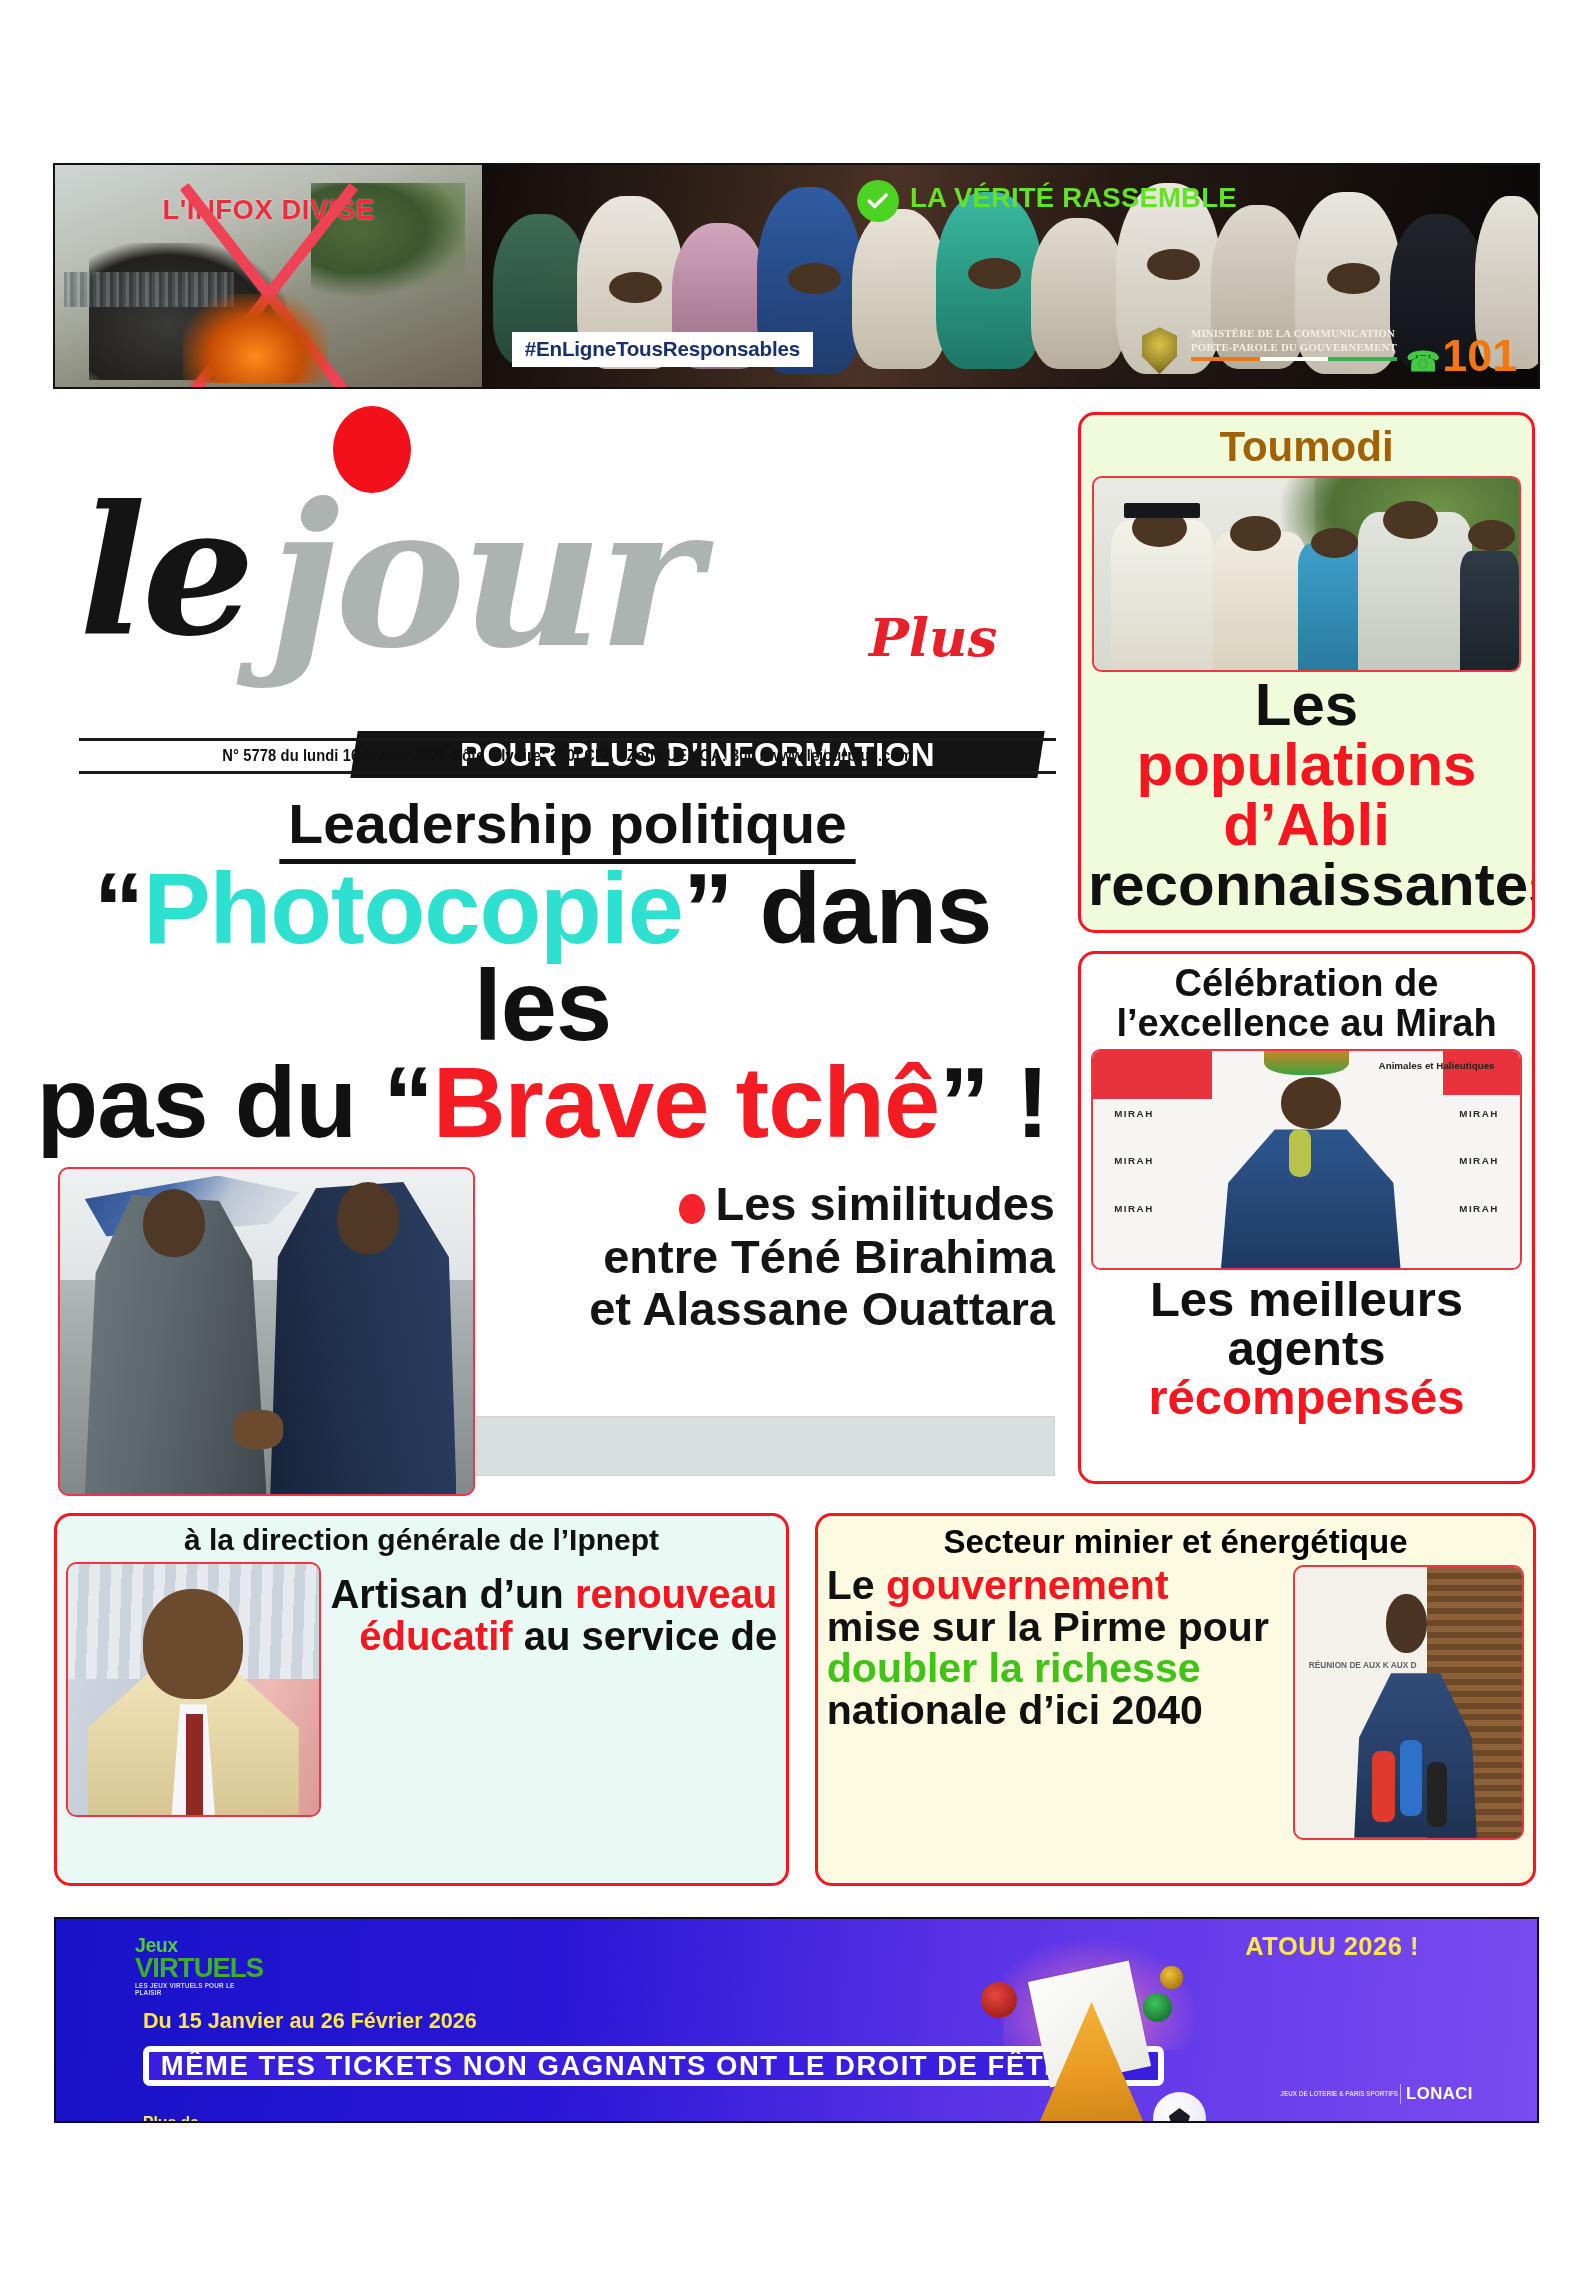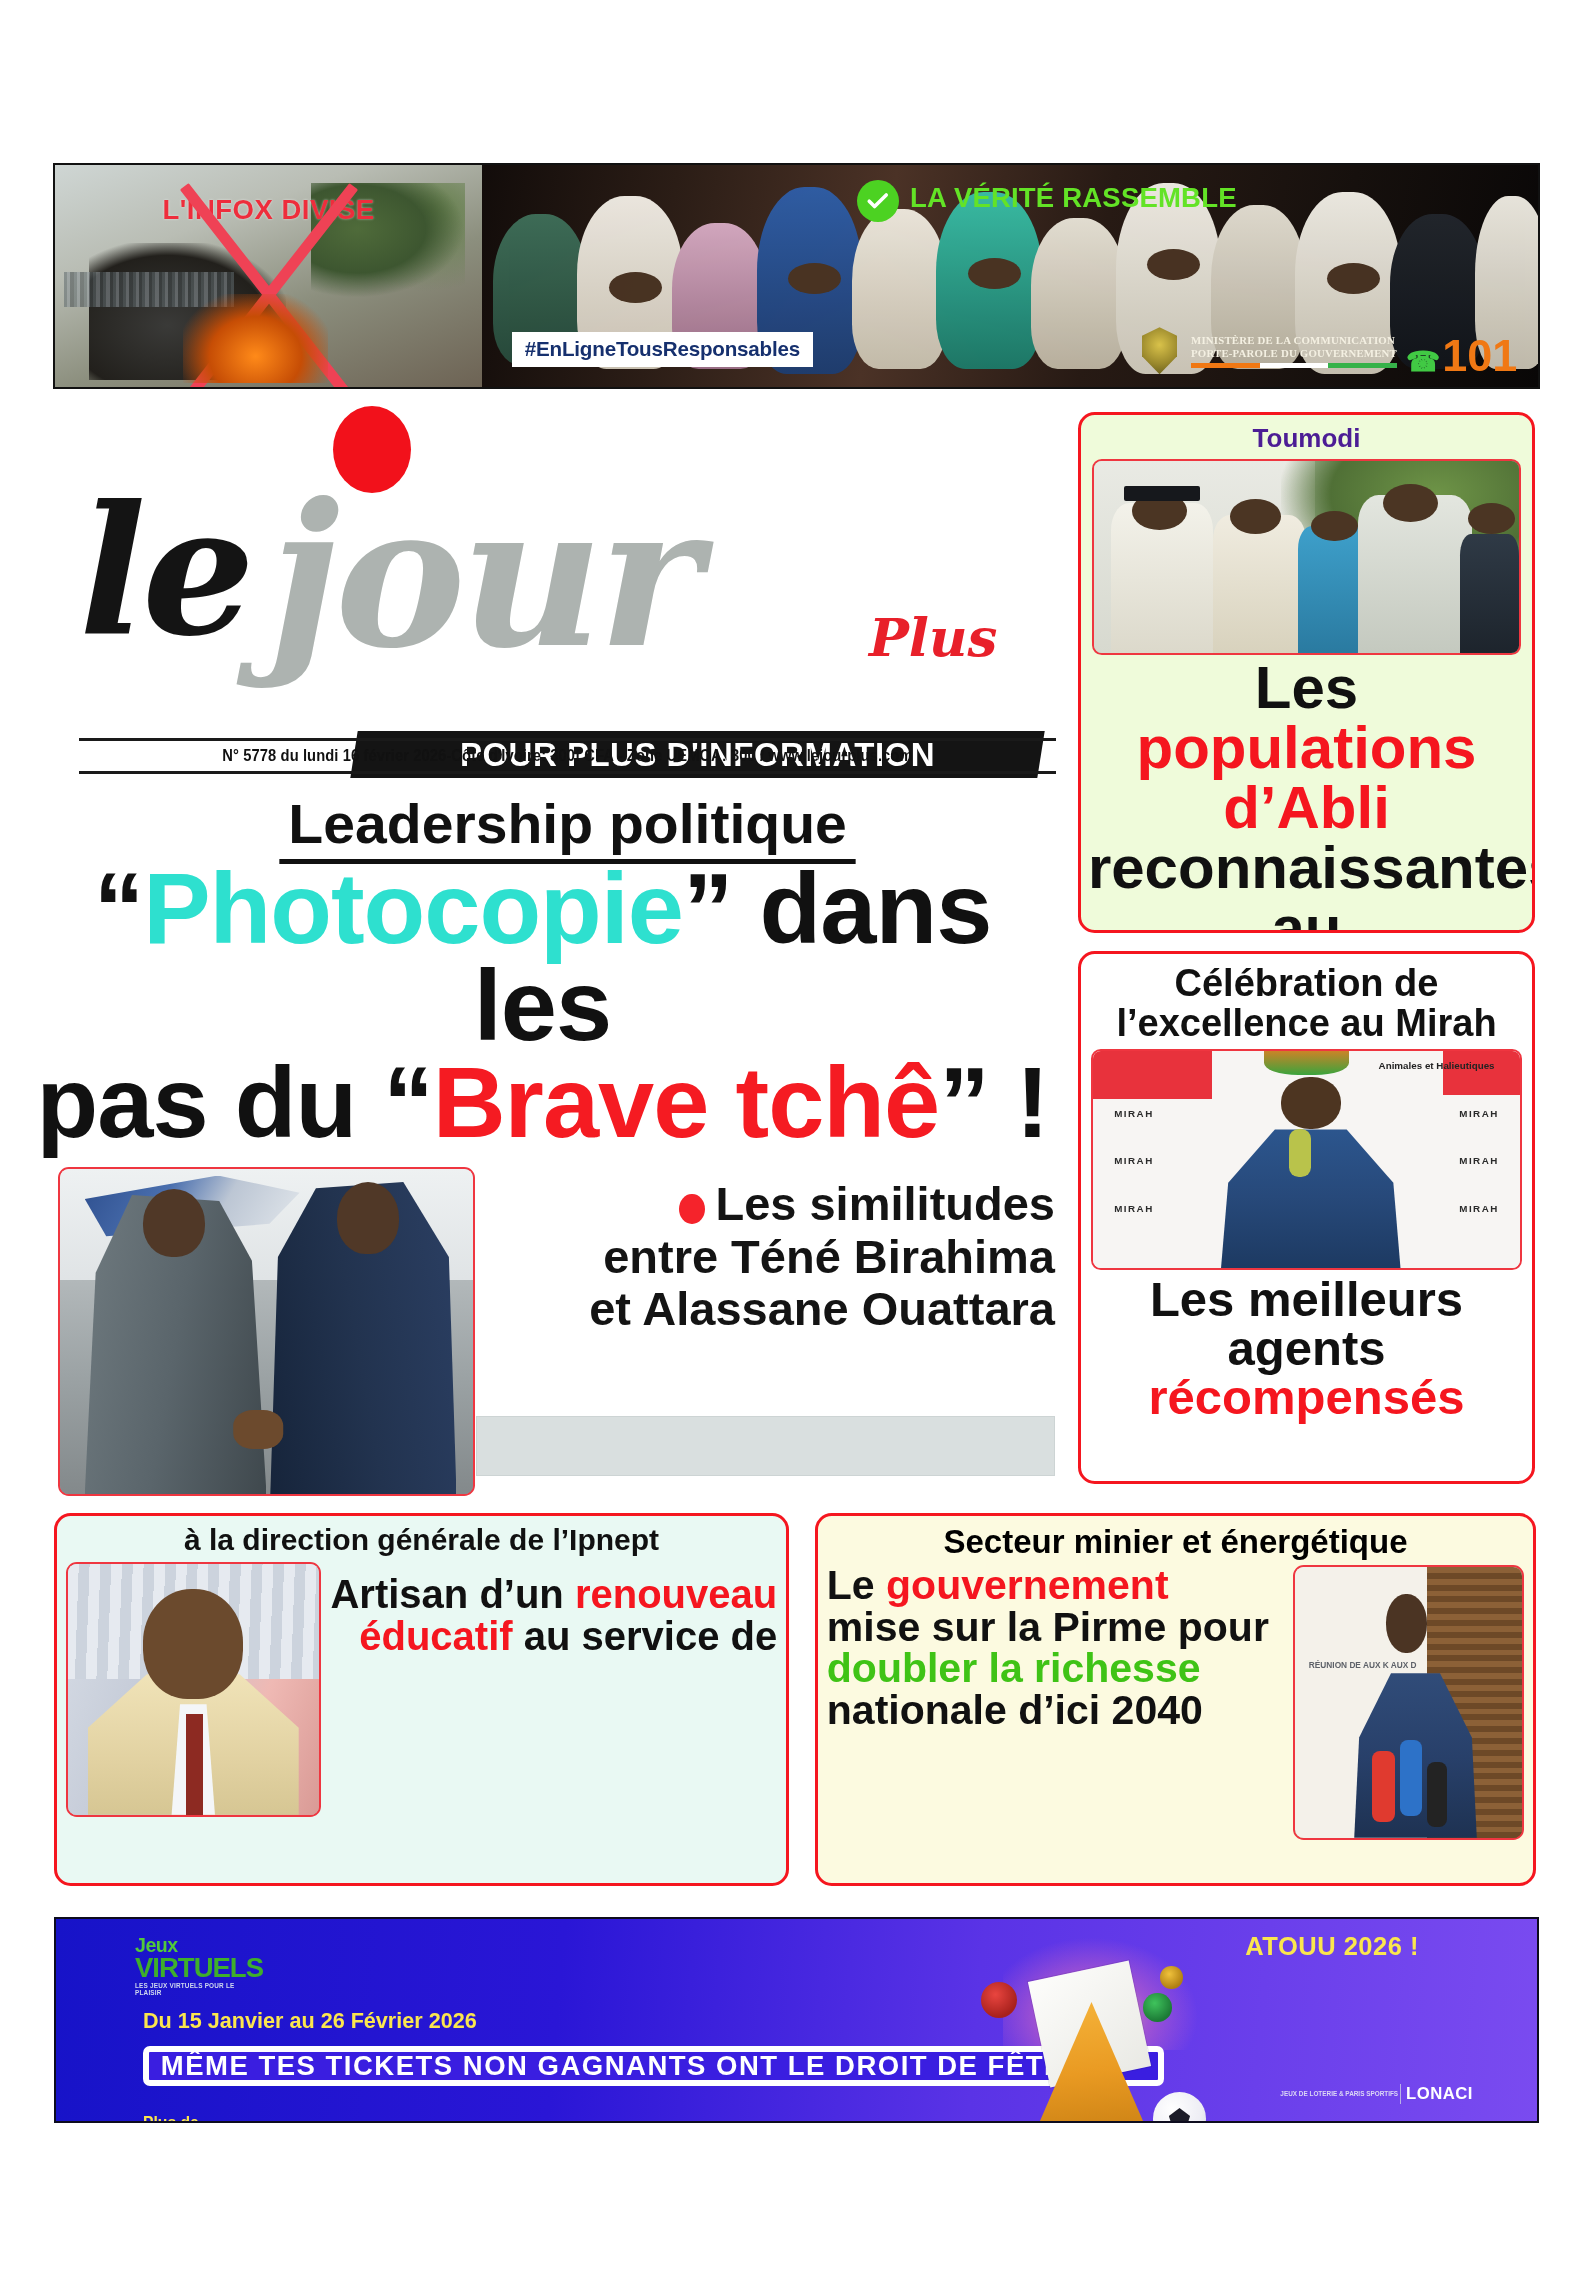--- a/index.html
+++ b/index.html
@@ -69,21 +69,21 @@
     color:#63e326; font-weight:900; font-size: 27.5px; letter-spacing:0.2px;
     font-family:"Liberation Sans Narrow","Liberation Sans",sans-serif;
     white-space:nowrap;
   }
   .hashtag-box {
     position:absolute; left: 30px; bottom: 19.6px;
     background:#fff; padding: 4.9px 12.8px 6.9px;
   }
   .hashtag-box span { color:#16306e; font-weight:900; font-size:20.6px;
     font-family:"Liberation Sans Narrow","Liberation Sans",sans-serif; letter-spacing:-0.2px; }
-  .min-block { position:absolute; right: 141px; bottom: 12.8px; display:flex; align-items:center; gap:14px; }
+  .min-block { position:absolute; right: 141px; bottom: 12.8px; display:flex; align-items:flex-start; gap:14px; }
   .min-emblem { width: 35px; height: 47px; position:relative; }
   .min-emblem .shield { position:absolute; inset:0;
     background: radial-gradient(circle at 50% 38%, #d9c24a 0%, #9c8a2d 55%, #5d5417 100%);
     clip-path: polygon(50% 0, 100% 18%, 100% 62%, 50% 100%, 0 62%, 0 18%);
   }
   .min-text { color:#f4f0e2; font-size:10.8px; font-weight:800; line-height:1.25; letter-spacing:0.2px;
               font-family:"Liberation Serif", serif; }
   .min-flag { margin-top:2.9px; height:4.4px; width:100%; display:flex; }
   .min-flag b { flex:1; display:block; }
   .min-flag b:nth-child(1){ background:#f07814; }
@@ -195,21 +195,21 @@
     background:#f5232b; vertical-align: -3.9px; margin-right: 10.8px; }
   .grey-box {
     position:absolute; left: 476px; top: 1416px; width: 579px; height: 60px;
     background:#d9dfdf; border:0.5px solid #cdd4d4;
   }
 
   
   .box { position:absolute; border:3.4px solid #f5161f; border-radius: 16.7px; overflow:hidden; }
   .toumodi { left: 1078px; top: 412px; width: 457px; height: 521px; background:#effbda; }
   .toumodi .ttl {
-    text-align:center; font-weight:900; font-size: 26px; color:#4c1d95; padding: 7.9px 0 2.9px;
+    text-align:center; font-weight:900; font-size: 42px; color:#a16207; padding: 7.9px 0 2.9px;
     font-family:"Liberation Sans","Liberation Sans Narrow",sans-serif;
   }
   .toumodi .pic {
     margin: 2px 10.8px 0; height: 196px; border:2px solid #ef3640; border-radius: 9.8px; overflow:hidden;
     background: linear-gradient(150deg,#cfd9c8 0%,#b7c4ad 35%,#a3b49a 70%,#8fa588 100%);
     position:relative;
   }
   .toum-wall{position:absolute;left:0;top:0;width:52%;height:100%;background:linear-gradient(180deg,#e9eae4,#d7d9cf);}
   .toum-leaf{position:absolute;right:0;top:0;width:56%;height:70%;
      background:radial-gradient(ellipse at 65% 25%,#6e9447 0%,#507036 48%,rgba(80,112,54,0) 72%),

